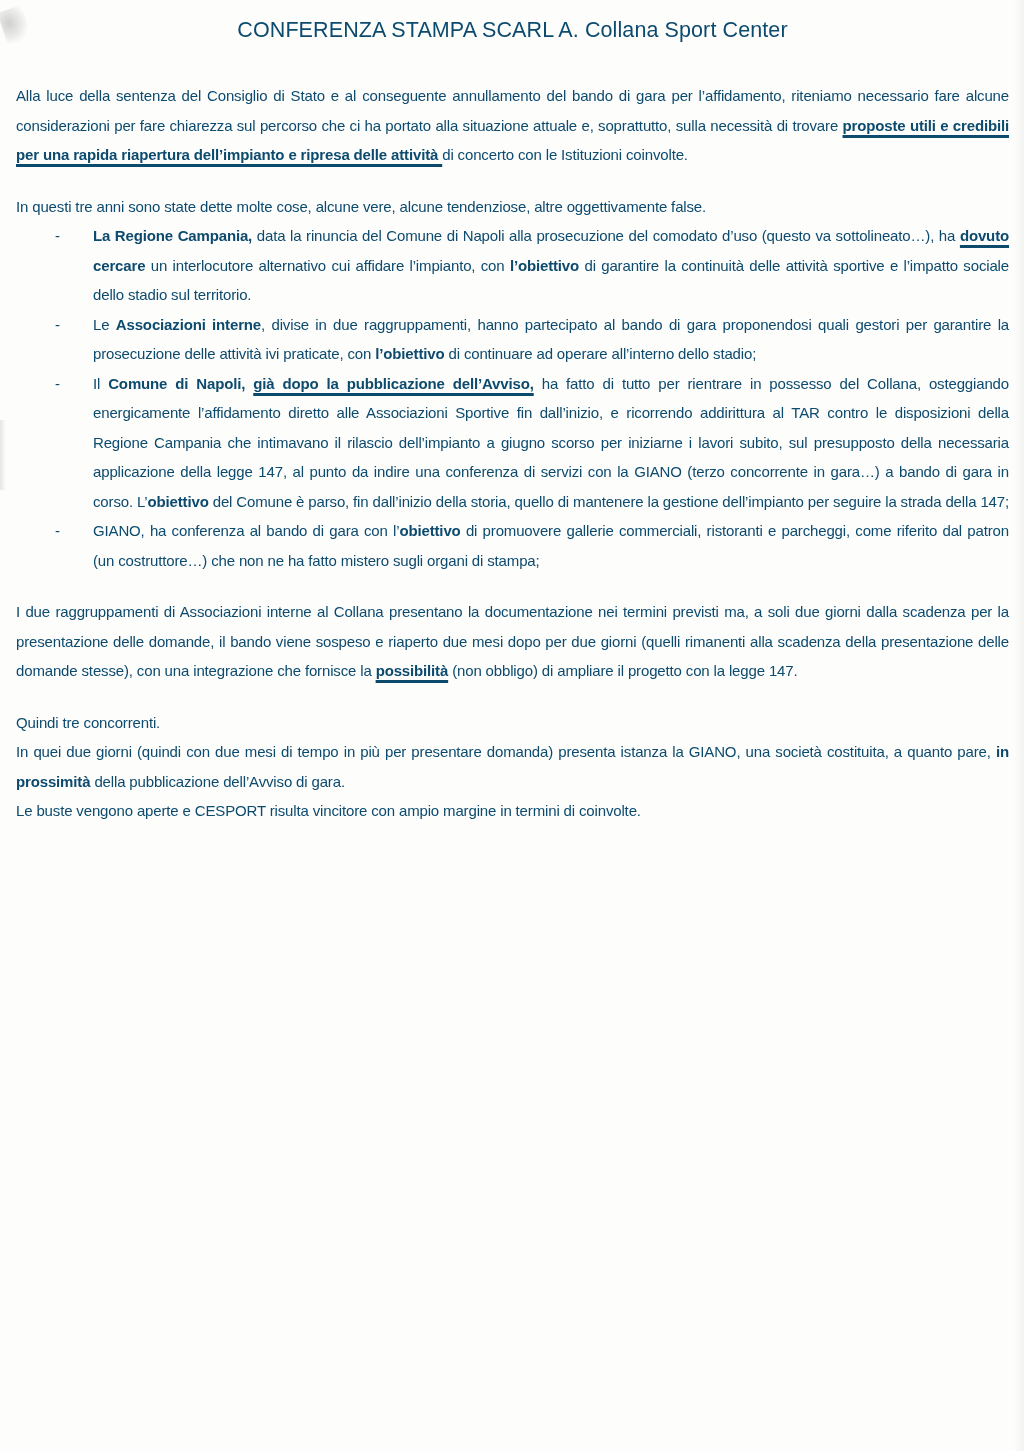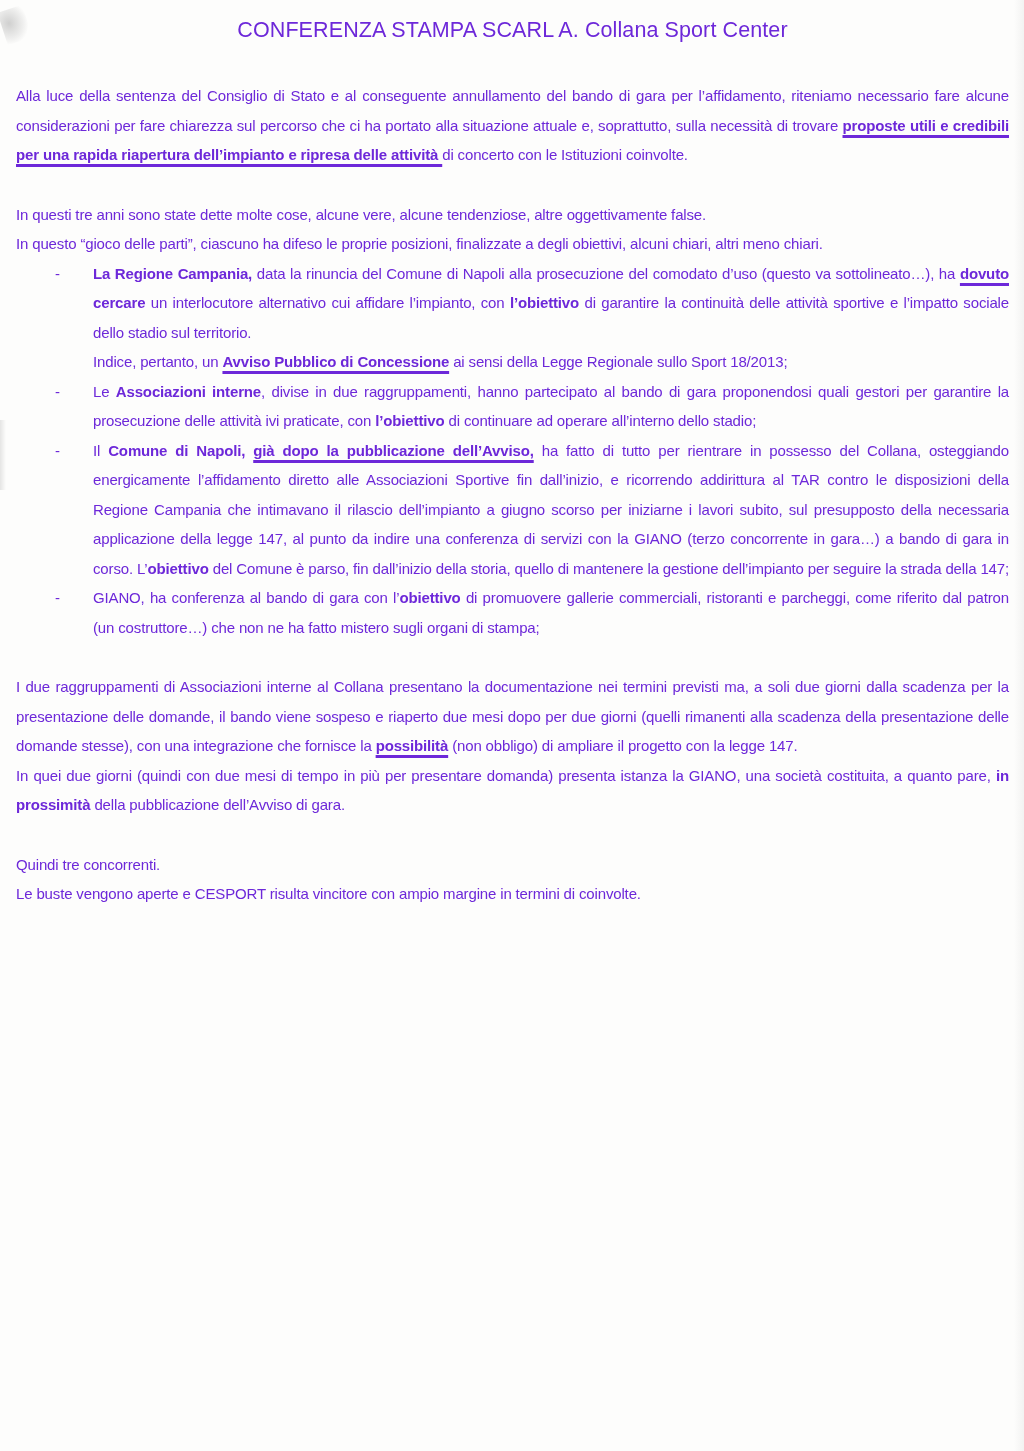--- a/index.html
+++ b/index.html
@@ -9,38 +9,38 @@
   }
   .page {
     position: relative;
     width: 1024px;
     height: 1451px;
     box-sizing: border-box;
     background: #fdfdfc;
     padding: 12px 15px 0 16px;
     overflow: hidden;
     font-family: "Liberation Sans", sans-serif;
-    color: #6d28d9;
+    color: #0c4a6e;
   }
   .doc-title {
     font-size: 21.5px;
     line-height: 29px;
     text-align: center;
     margin: 4px 0 36px 0;
     letter-spacing: 0.1px;
   }
   .doc-body {
     font-size: 15px;
     line-height: 29.5px;
     letter-spacing: -0.15px;
   }
   .blk {
     text-align: justify;
   }
-  .blk.gap { margin-top: 30px; }
+  .blk.gap { margin-top: 22px; }
   .blk.li {
     position: relative;
     padding-left: 77px;
   }
   .blk.li .marker {
     position: absolute;
     left: 39px;
     top: 0;
   }
   .blk.cont { margin-left: 77px; }
@@ -76,24 +76,22 @@
 <div class="page">
   <div class="smudge s1"></div>
   <div class="smudge s2"></div>
   <div class="smudge s3"></div>
 
   <div class="doc-title">CONFERENZA STAMPA SCARL A. Collana Sport Center</div>
 
   <div class="doc-body">
       <div class="blk p"><span class="r">Alla luce della sentenza del Consiglio di Stato e al conseguente annullamento del bando di gara per l’affidamento, riteniamo necessario fare alcune considerazioni per fare chiarezza sul percorso che ci ha portato alla situazione attuale e, soprattutto, sulla necessità di trovare </span><span class="r b u">proposte utili e credibili per una rapida riapertura dell’impianto e ripresa delle attività </span><span class="r">di concerto con le Istituzioni coinvolte.</span></div>
       <div class="blk p gap"><span class="r">In questi tre anni sono state dette molte cose, alcune vere, alcune tendenziose, altre oggettivamente false.</span></div>
-      <div class="blk p"><span class="r">In questo “gioco delle parti”, ciascuno ha difeso le proprie posizioni, finalizzate a degli obiettivi, alcuni chiari, altri meno chiari.</span></div>
       <div class="blk li"><span class="marker">-</span><span class="li-content"><span class="r b">La Regione Campania,</span><span class="r"> data la rinuncia del Comune di Napoli alla prosecuzione del comodato d’uso (questo va sottolineato…), ha </span><span class="r b u">dovuto </span><span class="r b">cercare</span><span class="r"> un interlocutore alternativo cui affidare l’impianto, con </span><span class="r b">l’obiettivo</span><span class="r"> di garantire la continuità delle attività sportive e l’impatto sociale dello stadio sul territorio.</span></span></div>
-      <div class="blk cont"><span class="r">Indice, pertanto, un </span><span class="r b u">Avviso Pubblico di Concessione</span><span class="r"> ai sensi della Legge Regionale sullo Sport 18/2013;</span></div>
       <div class="blk li"><span class="marker">-</span><span class="li-content"><span class="r">Le </span><span class="r b">Associazioni interne</span><span class="r">, divise in due raggruppamenti, hanno partecipato al bando di gara proponendosi quali gestori per garantire la prosecuzione delle attività ivi praticate, con </span><span class="r b">l’obiettivo</span><span class="r"> di continuare ad operare all’interno dello stadio;</span></span></div>
       <div class="blk li"><span class="marker">-</span><span class="li-content"><span class="r">Il </span><span class="r b">Comune di Napoli, </span><span class="r b u">già dopo la pubblicazione dell’Avviso,</span><span class="r"> ha fatto di tutto per rientrare in possesso del Collana, osteggiando energicamente l’affidamento diretto alle Associazioni Sportive fin dall’inizio, e ricorrendo addirittura al TAR contro le disposizioni della Regione Campania che intimavano il rilascio dell’impianto a giugno scorso per iniziarne i lavori subito, sul presupposto della necessaria applicazione della legge 147, al punto da indire una conferenza di servizi con la GIANO (terzo concorrente in gara…) a bando di gara in corso. L’</span><span class="r b">obiettivo</span><span class="r"> del Comune è parso, fin dall’inizio della storia, quello di mantenere la gestione dell’impianto per seguire la strada della 147;</span></span></div>
       <div class="blk li"><span class="marker">-</span><span class="li-content"><span class="r">GIANO, ha conferenza al bando di gara con l’</span><span class="r b">obiettivo</span><span class="r"> di promuovere gallerie commerciali, ristoranti e parcheggi, come riferito dal patron (un costruttore…) che non ne ha fatto mistero sugli organi di stampa;</span></span></div>
       <div class="blk p gap"><span class="r">I due raggruppamenti di Associazioni interne al Collana presentano la documentazione nei termini previsti ma, a soli due giorni dalla scadenza per la presentazione delle domande, il bando viene sospeso e riaperto due mesi dopo per due giorni (quelli rimanenti alla scadenza della presentazione delle domande stesse), con una integrazione che fornisce la </span><span class="r b u">possibilità</span><span class="r"> (non obbligo) di ampliare il progetto con la legge 147.</span></div>
+      <div class="blk p gap"><span class="r">Quindi tre concorrenti.</span></div>
       <div class="blk p"><span class="r">In quei due giorni (quindi con due mesi di tempo in più per presentare domanda) presenta istanza la GIANO, una società costituita, a quanto pare, </span><span class="r b">in prossimità</span><span class="r"> della pubblicazione dell’Avviso di gara.</span></div>
-      <div class="blk p gap"><span class="r">Quindi tre concorrenti.</span></div>
       <div class="blk p"><span class="r">Le buste vengono aperte e CESPORT risulta vincitore con ampio margine in termini di coinvolte.</span></div>
     </div>
 </div>
 
 </body></html>

